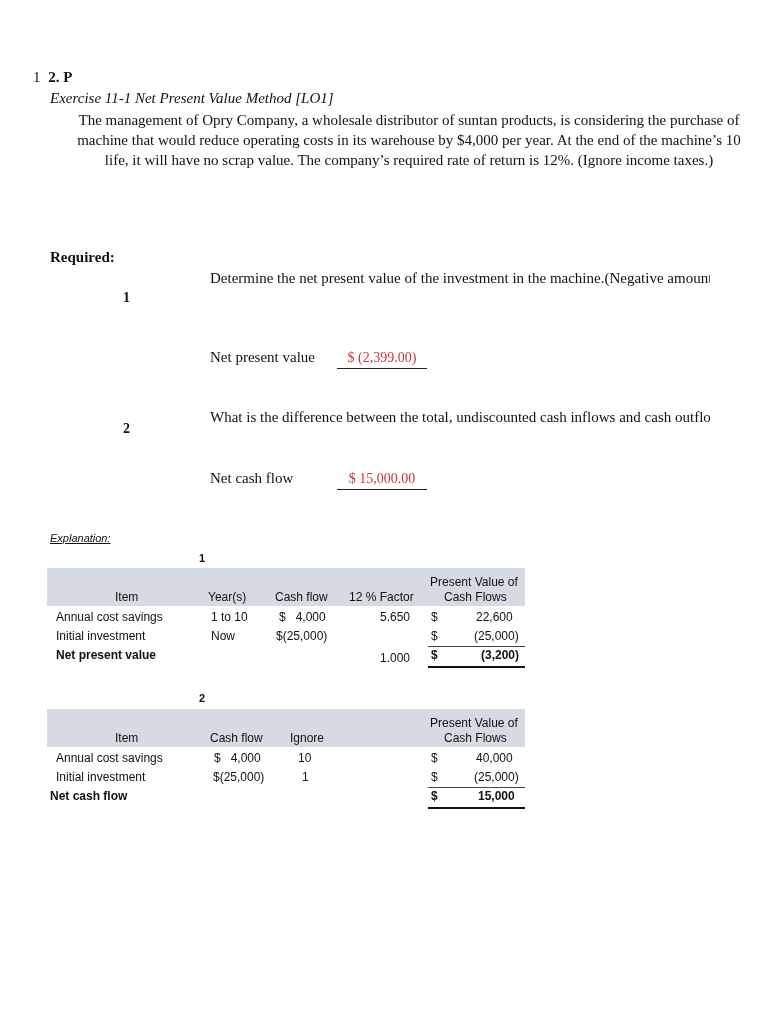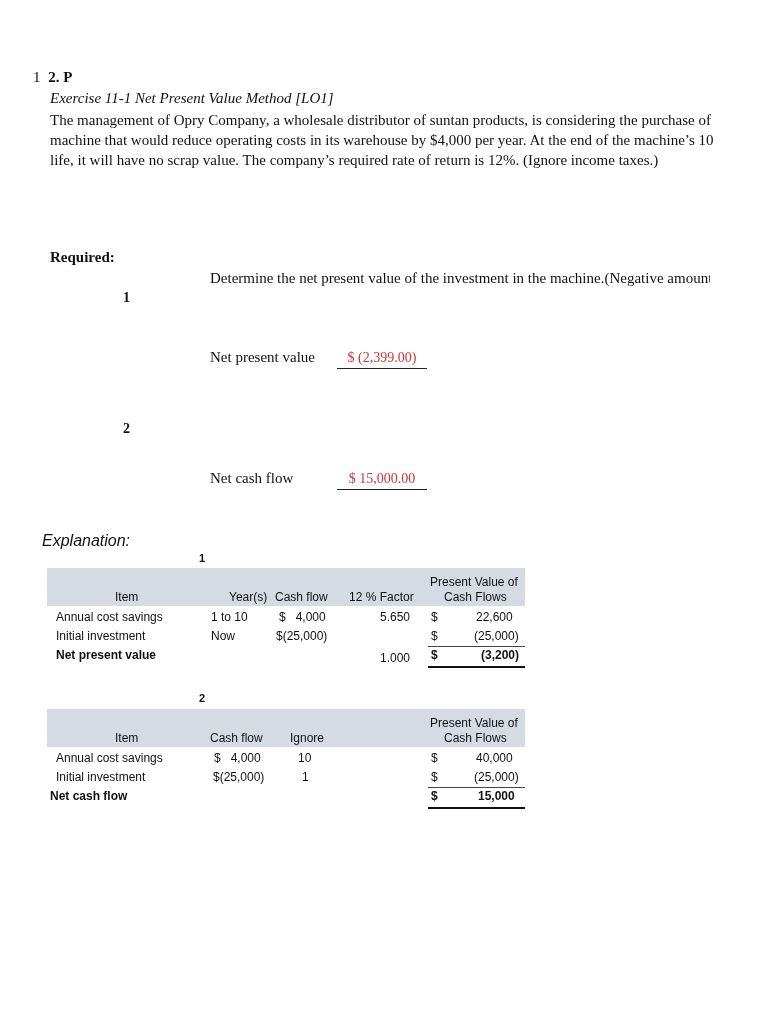--- a/index.html
+++ b/index.html
@@ -1,37 +1,37 @@
 <!DOCTYPE html>
 <html><head>
   <meta charset="utf-8">
   <style>
     html, body { margin: 0; padding: 0; background: #ffffff; }
     body { width: 768px; height: 1024px; position: relative; overflow: hidden; color: #111; }
     .serif { font-family: "Liberation Serif", "DejaVu Serif", serif; }
     .sans { font-family: "Liberation Sans", "DejaVu Sans", sans-serif; }
-    .abs { position: absolute; white-space: nowrap; }
+    .abs { position: absolute; white-space: nowrap; text-align: center; }
 
     .heading { left: 33px; top: 69px; font-size: 15px; }
     .heading .num { font-weight: normal; }
     .heading .lbl { font-weight: bold; margin-left: 4px; }
     .exercise { left: 50px; top: 90px; font-size: 15px; font-style: italic; }
     .intro { left: 50px; top: 110px; font-size: 15px; line-height: 20px; width: 720px; white-space: normal; }
     .intro span { display: block; white-space: nowrap; overflow: hidden; width: 718px; }
 
     .required { left: 50px; top: 249px; font-size: 15px; font-weight: bold; }
 
     .req-num { font-size: 14px; font-weight: bold; }
     .req-text { font-size: 15px; line-height: 21px; }
     .req-text span { display: block; white-space: nowrap; overflow: hidden; width: 500px; }
 
     .answer-label { font-size: 15px; }
     .answer-value { font-size: 14px; color: #d0343a; border-bottom: 1.5px solid #222; padding: 0 8px 2px 8px; text-align: center; }
 
-    .expl { left: 42px; top: 532px; font-size: 16px; font-style: italic; }
+    .expl { left: 50px; top: 532px; font-size: 11px; font-style: italic; text-decoration: underline; }
     .tbl-num { font-size: 11px; font-weight: bold; }
 
     .band { position: absolute; background: #d6dbe3; }
     .cell { position: absolute; font-size: 12px; white-space: nowrap; }
     .bold { font-weight: bold; }
     .rule { position: absolute; height: 0; border-top: 1.5px solid #444; }
     .rule.thick { border-top: 2.5px solid #111; }
   </style>
 </head>
 <body>
@@ -51,30 +51,31 @@
 
 <div class="abs serif req-num" style="left:123px; top:290px;">1</div>
 <div class="abs serif req-text" style="left:210px; top:268px;">
   <span>Determine the net present value of the investment in the machine.(Negative amount</span>
 </div>
 <div class="abs serif answer-label" style="left:210px; top:349px;">Net present value</div>
 <div class="abs serif answer-value" style="left:337px; top:350px; width:74px;">$  (2,399.00)</div>
 
 <div class="abs serif req-num" style="left:123px; top:421px;">2</div>
 <div class="abs serif req-text" style="left:210px; top:407px;">
+  <span>What is the difference between the total, undiscounted cash inflows and cash outflo</span>
 </div>
 <div class="abs serif answer-label" style="left:210px; top:470px;">Net cash flow</div>
 <div class="abs serif answer-value" style="left:337px; top:471px; width:74px;">$  15,000.00</div>
 
 <div class="abs sans expl">Explanation:</div>
 
 <div class="abs sans tbl-num" style="left:199px; top:552px;">1</div>
 <div class="band" style="left:47px; top:568px; width:478px; height:38px;"></div>
 <div class="cell sans" style="left:115px; top:590px;">Item</div>
-<div class="cell sans" style="left:229px; top:590px;">Year(s)</div>
+<div class="cell sans" style="left:208px; top:590px;">Year(s)</div>
 <div class="cell sans" style="left:275px; top:590px;">Cash flow</div>
 <div class="cell sans" style="left:349px; top:590px;">12 % Factor</div>
 <div class="cell sans" style="left:430px; top:575px;">Present Value of</div>
 <div class="cell sans" style="left:444px; top:590px;">Cash Flows</div>
 
 <div class="cell sans" style="left:56px; top:610px;">Annual cost savings</div>
 <div class="cell sans" style="left:211px; top:610px;">1 to 10</div>
 <div class="cell sans" style="left:279px; top:610px; white-space:pre;">$   4,000</div>
 <div class="cell sans" style="left:380px; top:610px;">5.650</div>
 <div class="cell sans" style="left:431px; top:610px;">$</div>

